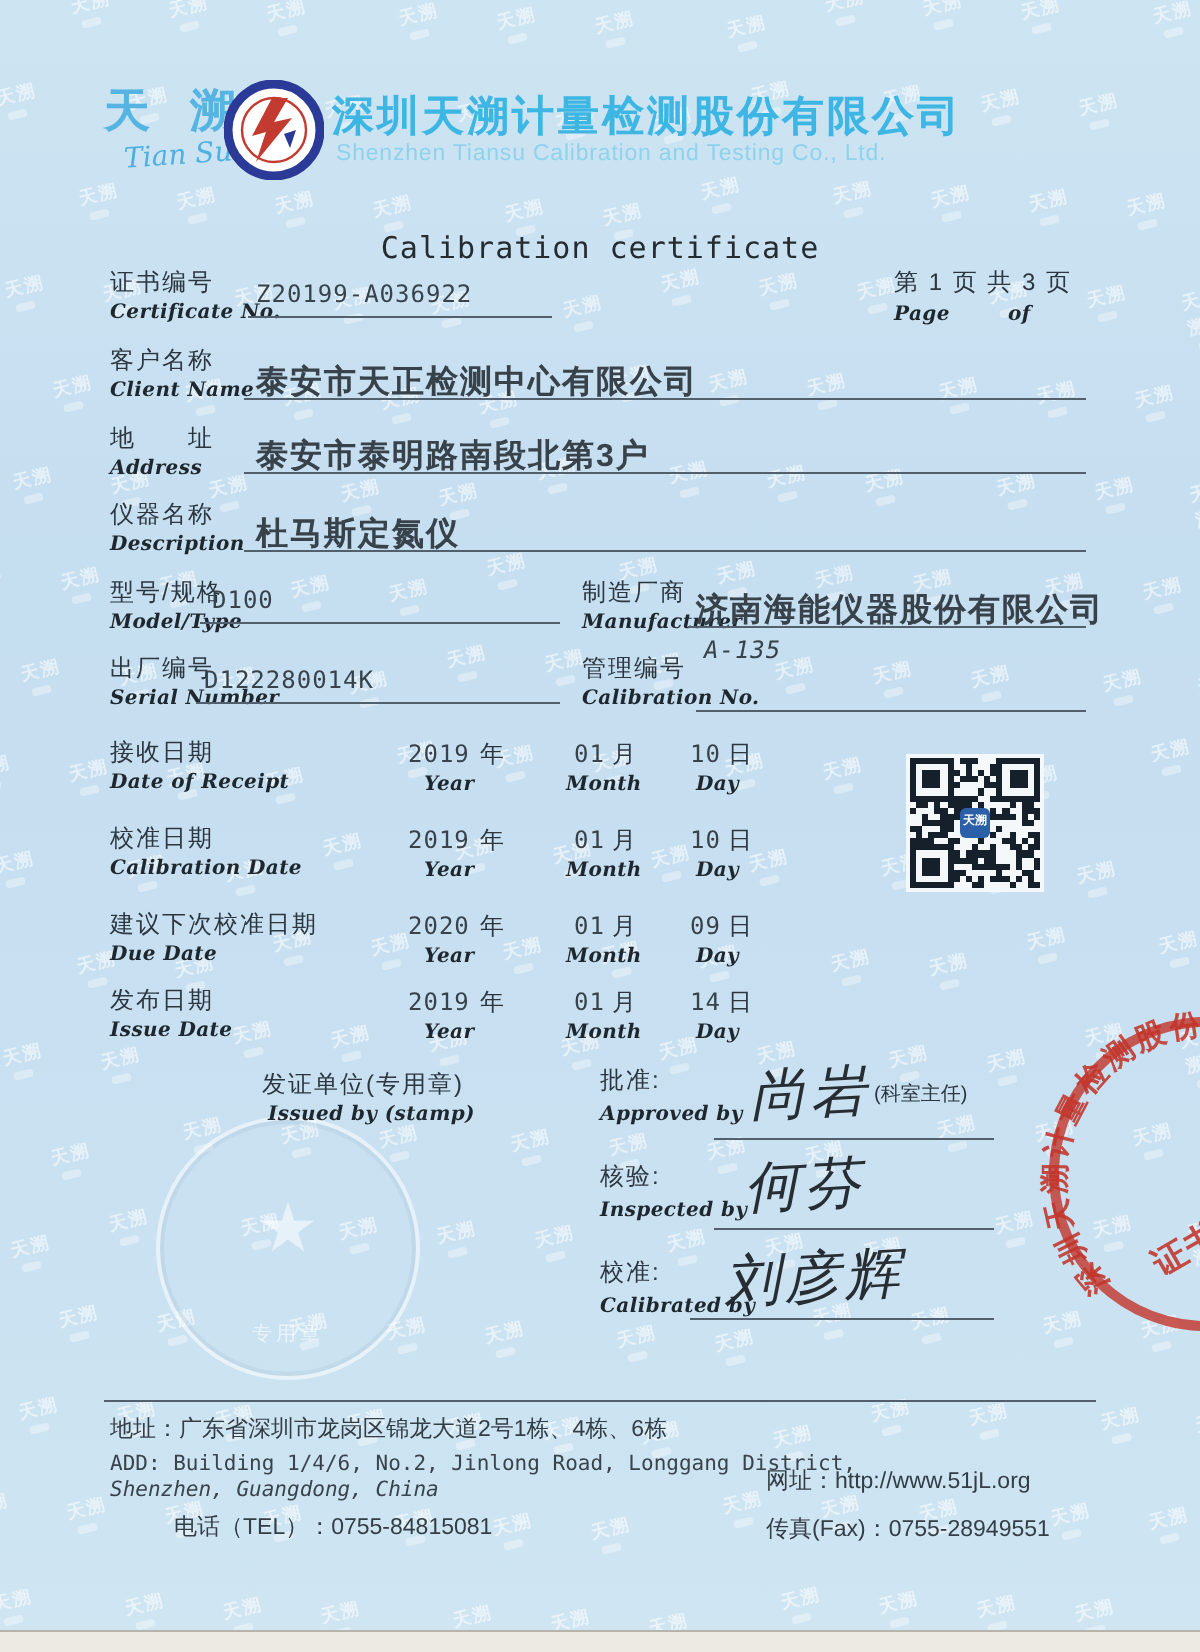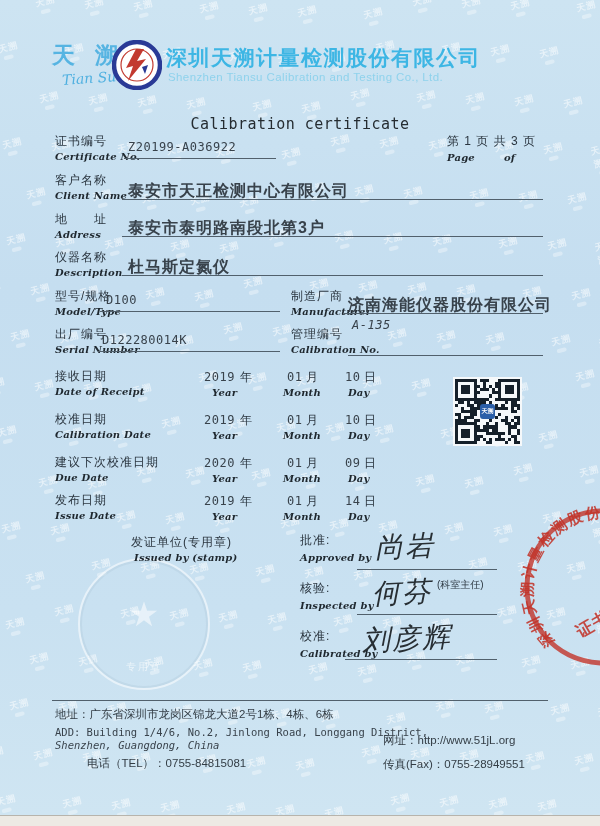--- a/index.html
+++ b/index.html
@@ -840,21 +840,21 @@
     <div class="star">★</div>
     <div class="etext">专用章</div>
   </div>
 
   <div class="abs lbl-cn" style="left:131px;top:534px;">发证单位(专用章)</div>
   <div class="abs lbl-en" style="left:134px;top:552px;">Issued by (stamp)</div>
 
   <div class="abs lbl-cn" style="left:300px;top:532px;">批准:</div>
   <div class="abs lbl-en" style="left:300px;top:552px;">Approved by</div>
   <div class="abs sig" style="left:375px;top:528px;">尚岩</div>
-  <div class="abs sig-note" style="left:437px;top:578px;text-align:right;">(科室主任)</div>
+  <div class="abs sig-note" style="left:437px;top:540px;text-align:right;">(科室主任)</div>
   <div class="rule" style="left:357px;top:569px;width:140px;"></div>
 
   <div class="abs lbl-cn" style="left:300px;top:580px;">核验:</div>
   <div class="abs lbl-en" style="left:300px;top:600px;">Inspected by</div>
   <div class="abs sig" style="left:372px;top:574px;">何芬</div>
   <div class="rule" style="left:357px;top:614px;width:140px;"></div>
 
   <div class="abs lbl-cn" style="left:300px;top:628px;">校准:</div>
   <div class="abs lbl-en" style="left:300px;top:648px;">Calibrated by</div>
   <div class="abs sig" style="left:362px;top:620px;">刘彦辉</div>

